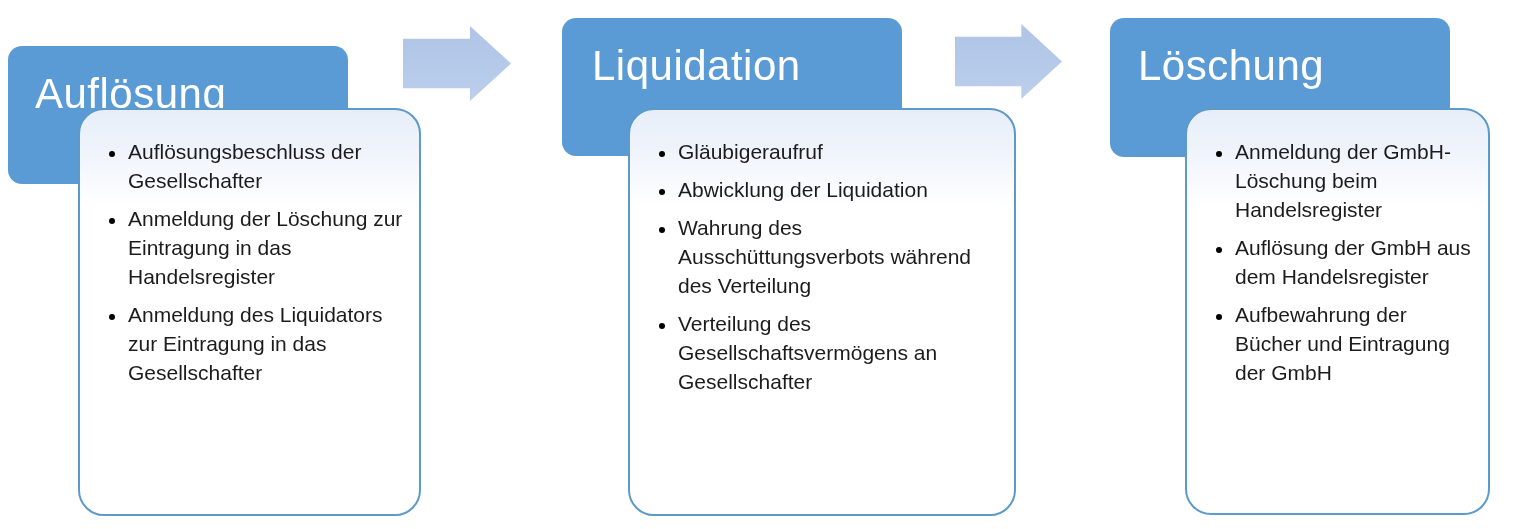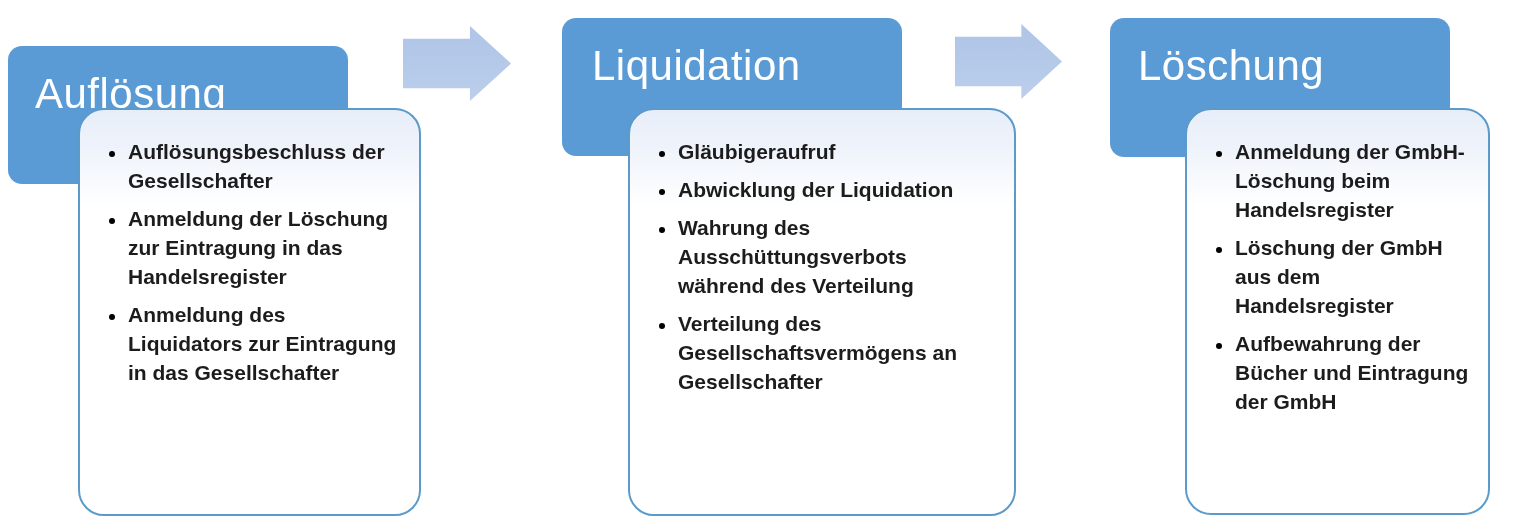--- a/index.html
+++ b/index.html
@@ -39,21 +39,20 @@
     border-radius: 26px;
     background: linear-gradient(180deg, var(--body_tint) 0%, #eef3fb 9%, #ffffff 24%);
   }
   .stage-items {
     margin: 0;
     padding: 27px 16px 0 47px;
     list-style: disc outside;
     color: var(--text);
     font-size: 21px;
     line-height: 29px;
-    font-weight: bold;
   }
   .stage-items li {
     margin: 0 0 9px 0;
     padding-left: 1px;
   }
   .stage-items li::marker {
     color: #000000;
     font-size: 19px;
   }
   .flow-arrow {
@@ -103,18 +102,18 @@
   </div>
 
   <div class="flow-arrow a1"></div>
 
   <div class="stage-header h2">
     <div class="stage-title">Löschung</div>
   </div>
   <div class="stage-body b2">
     <ul class="stage-items">
         <li>Anmeldung der GmbH-Löschung beim Handelsregister</li>
-        <li>Löschung der GmbH aus dem Handelsregister</li>
+        <li>Auflösung der GmbH aus dem Handelsregister</li>
         <li>Aufbewahrung der Bücher und Eintragung der GmbH</li>
       </ul>
   </div>
 
 </div>
 
 </body></html>

